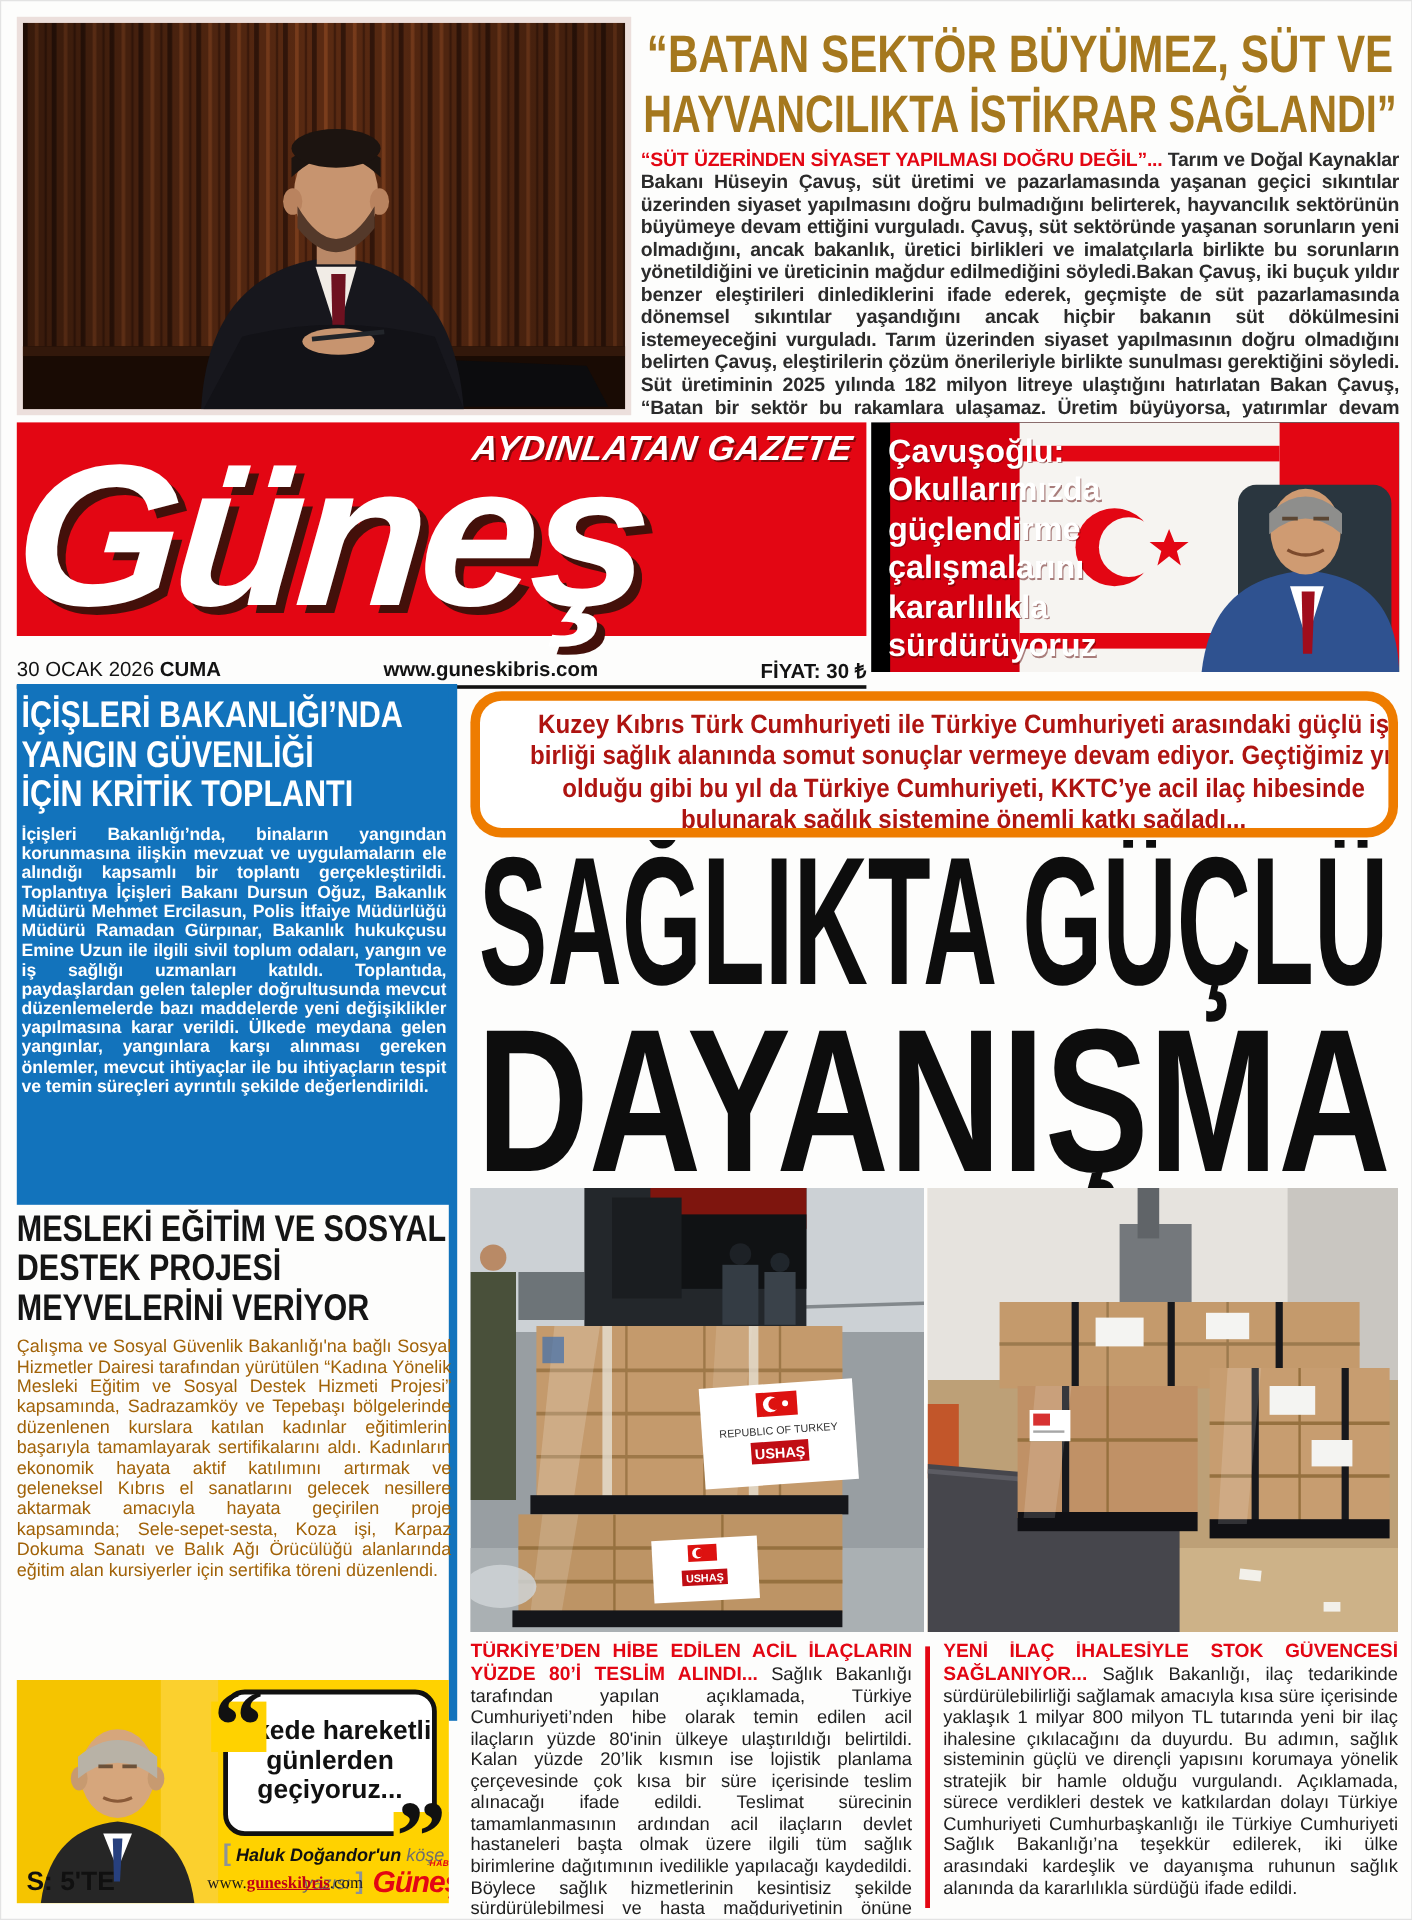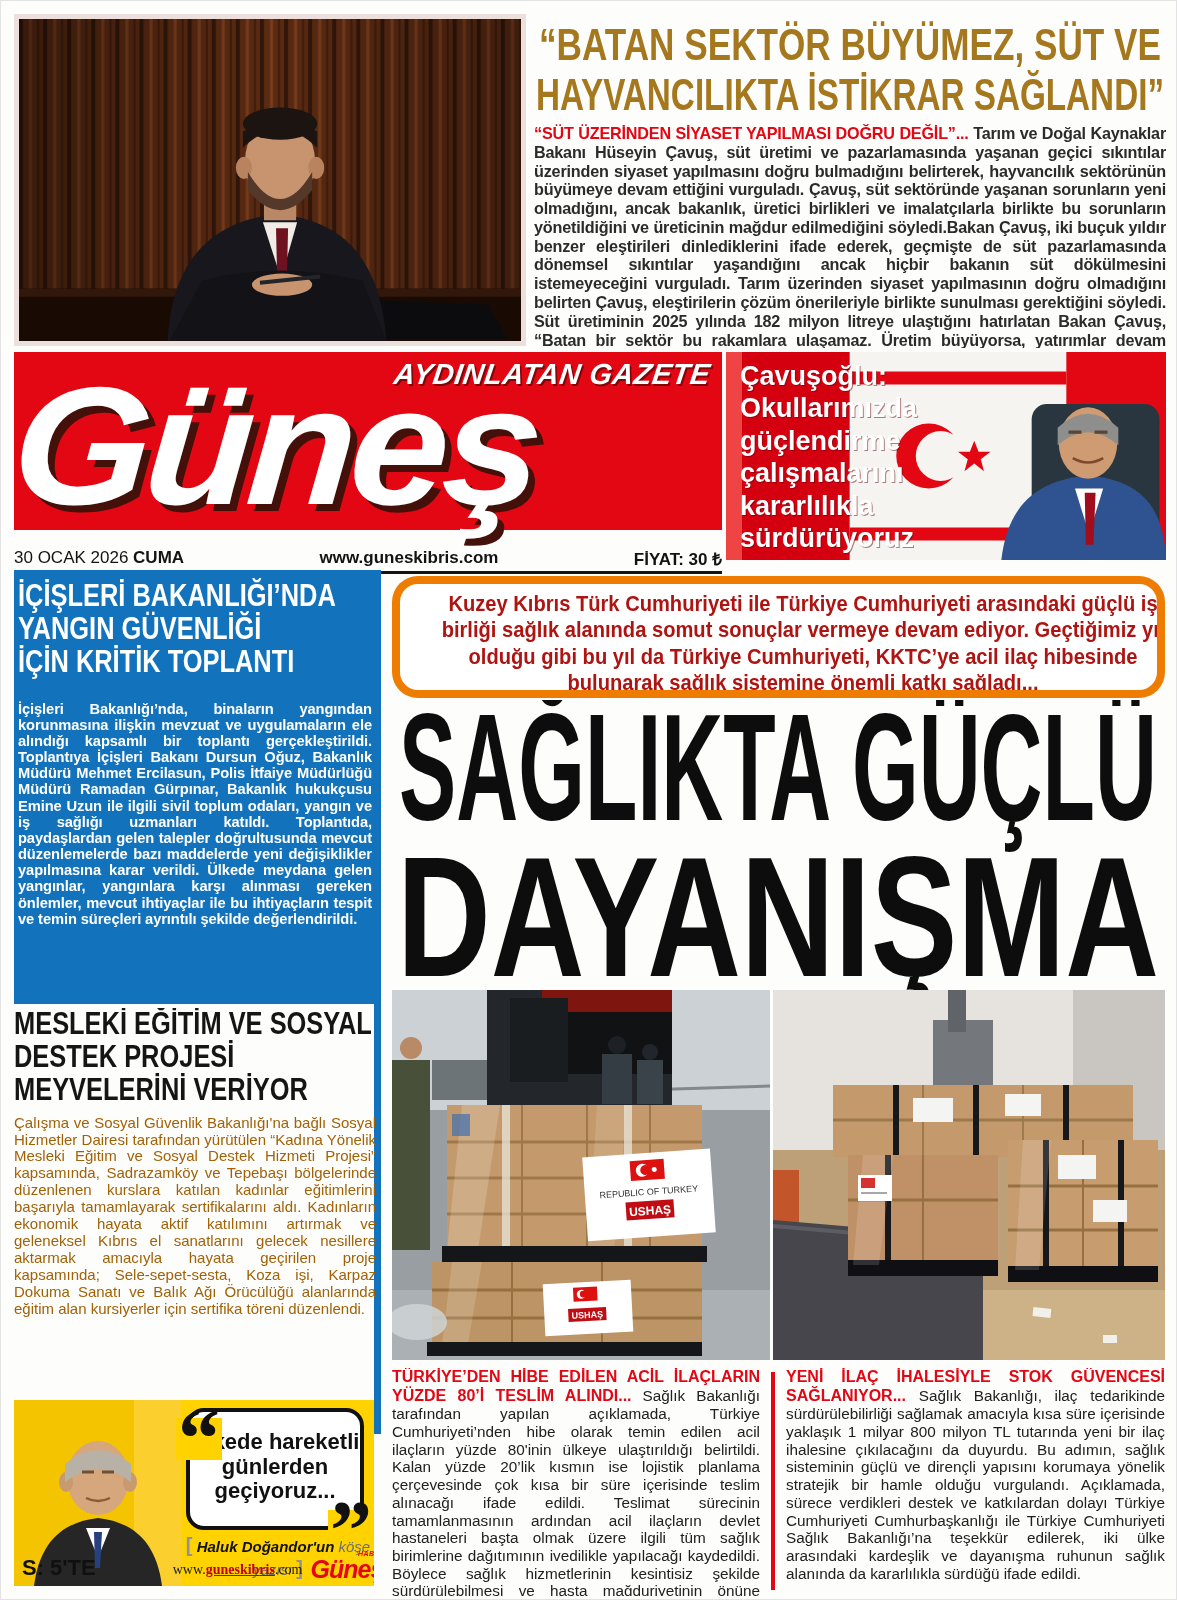--- a/index.html
+++ b/index.html
@@ -20,29 +20,29 @@
   .tagline{position:absolute;right:12px;top:6px;color:#fff;font-style:italic;font-weight:bold;font-size:29px;
            letter-spacing:.5px;transform:skewX(-8deg);text-shadow:2px 2px 0 rgba(60,8,4,.6);}
   .biglogo{position:absolute;left:20px;top:0px;color:#fff;font-style:italic;font-weight:bold;font-size:168px;
            line-height:1.0;letter-spacing:-6px;transform:scaleX(1.06) skewX(-4deg);transform-origin:left top;
            text-shadow:7px 7px 0 #43100a;z-index:3;pointer-events:none;}
   .datestrip{left:14px;top:545px;width:708px;height:26px;border-bottom:3px solid #131313;
              display:flex;justify-content:space-between;align-items:center;font-size:17px;color:#131313;}
   .datestrip .b{font-weight:bold;}
 
   
-  .cav{left:726px;top:352px;width:440px;height:208px;background:#ef4444;overflow:hidden;}
+  .cav{left:726px;top:352px;width:440px;height:208px;background:#000000;overflow:hidden;}
   .cav svg{position:absolute;right:0;top:0;height:100%;}
   .cav-text{position:absolute;left:14px;top:8px;color:#fff;font-weight:bold;font-size:27px;line-height:1.2;z-index:2;
             text-shadow:1px 1px 0 rgba(90,5,5,.5);}
 
   
   .bluebox{left:14px;top:570px;width:362px;height:434px;background:#1273bc;color:#fff;box-sizing:border-box;padding:10px 4px;overflow:hidden;}
   .headline3{font-weight:bold;font-size:31px;line-height:1.06;white-space:nowrap;transform:scaleX(0.82);transform-origin:left top;}
-  .bluebox .body{margin-top:22px;font-size:14.7px;font-weight:bold;line-height:1.1;text-align:justify;height:298px;overflow:hidden;letter-spacing:-0.1px;}
+  .bluebox .body{margin-top:9px;font-size:14.7px;font-weight:bold;line-height:1.1;text-align:justify;height:298px;overflow:hidden;letter-spacing:-0.1px;}
   .bluerule{left:374px;top:570px;width:7px;height:864px;background:#1273bc;}
   .mesleki{left:14px;top:1008px;width:362px;height:388px;overflow:hidden;}
   .mesleki .headline3{color:#151515;}
   .mesleki .body{margin-top:8px;font-size:15px;color:#a16207;line-height:1.13;text-align:justify;height:268px;overflow:hidden;}
 
   
   .ybox{left:14px;top:1400px;width:360px;height:186px;background:#ffd200;overflow:hidden;}
   .ybox svg{position:absolute;left:0;top:0;}
   .pageref{position:absolute;left:8px;bottom:5px;font-family:Liberation Sans, sans-serif;font-weight:bold;font-size:22px;color:#101010;z-index:4;}
   .bubble{position:absolute;left:172px;top:8px;width:178px;height:122px;background:#fff;border:4px solid #111;border-radius:18px;box-sizing:border-box;z-index:2;}

